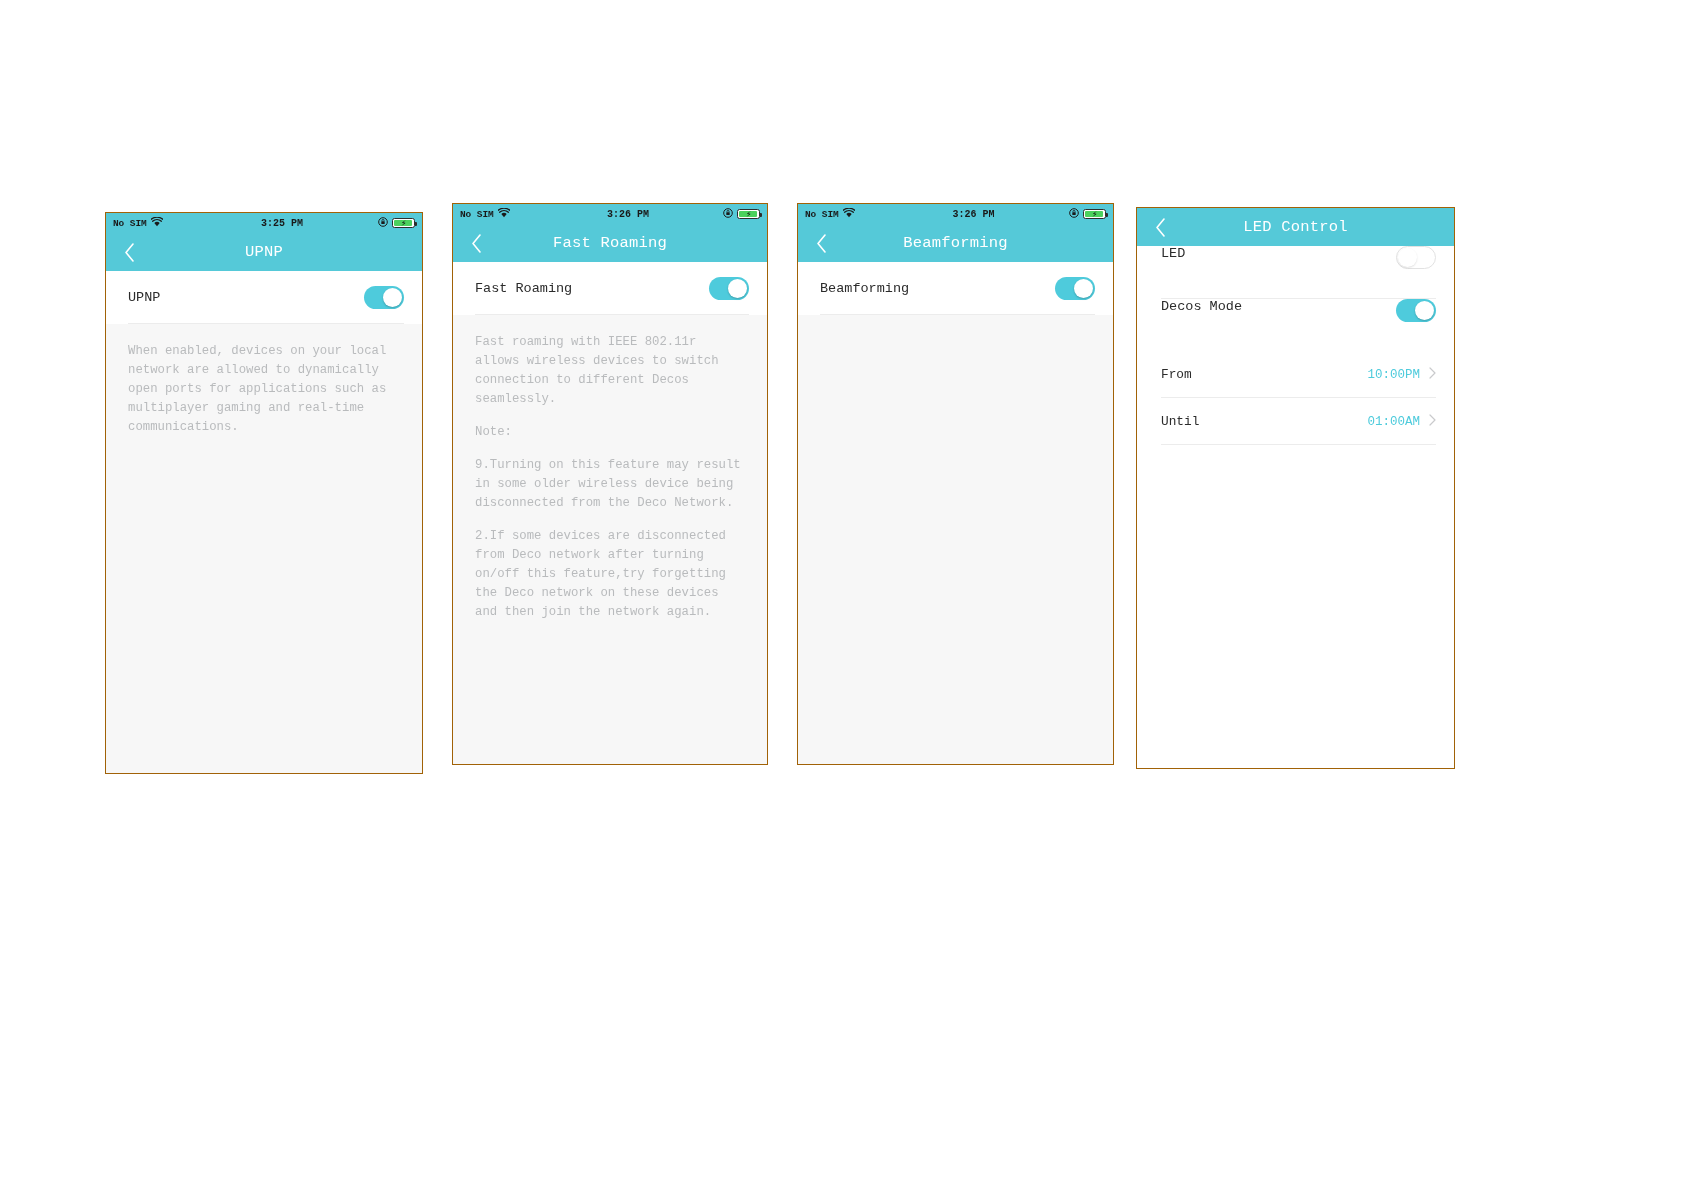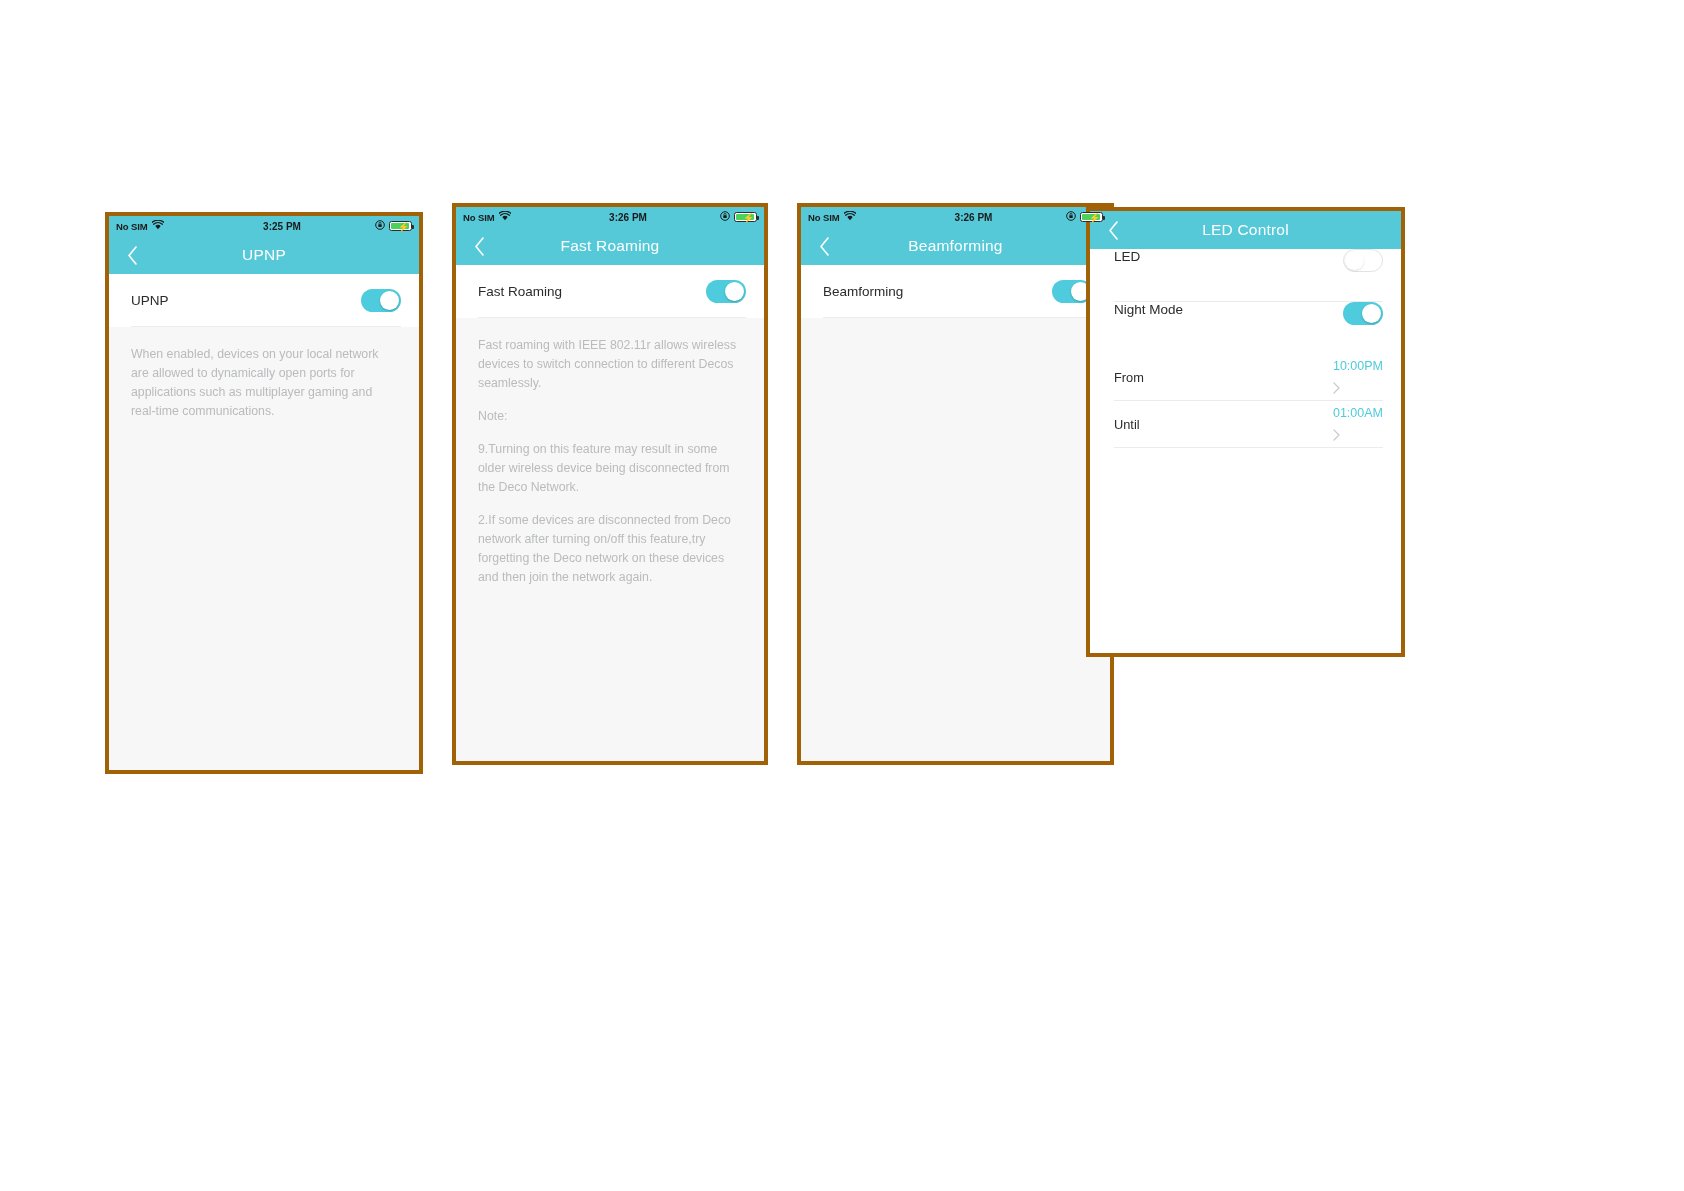--- a/index.html
+++ b/index.html
@@ -18,29 +18,30 @@
   .canvas {
     position: absolute;
     inset: 0;
     background: #ffffff;
   }
 
   
   .phone {
     position: absolute;
     background: #fde047;
-    border: 4px solid #a16207;
+    border: 1px solid #a16207;
     box-sizing: border-box;
     overflow: hidden;
+    font-family: Liberation Mono, monospace;
   }
 
   .phone-1 { left: 105px;  top: 212px; width: 318px; height: 562px; }
   .phone-2 { left: 452px;  top: 203px; width: 316px; height: 562px; }
   .phone-3 { left: 797px;  top: 203px; width: 317px; height: 562px; }
-  .phone-4 { left: 1086px; top: 207px; width: 319px; height: 450px; }
+  .phone-4 { left: 1136px; top: 207px; width: 319px; height: 562px; }
 
   
   .statusbar {
     height: 20px;
     background: #55c9d8;
     display: flex;
     align-items: center;
     padding: 0 7px;
     box-sizing: border-box;
     position: relative;
@@ -223,23 +224,22 @@
     align-items: center;
     justify-content: space-between;
     padding: 0 18px 0 24px;
     height: 46px;
     box-sizing: border-box;
     cursor: pointer;
   }
   .time-label { font-size: 12.8px; color: #2b2b2b; }
   .time-right {
     display: flex;
-    align-items: flex-start;
+    align-items: flex-end;
     gap: 9px;
-    flex-direction: column;
   }
   .time-value { font-size: 12.5px; color: #4ecbdc; }
   .chev {
     color: #c9cacc;
     font-size: 13px;
     line-height: 1;
     display: block;
   }
   .time-sep-wrap { padding: 0 18px 0 24px; }
   .time-sep { height: 1px; background: #ececec; }
@@ -428,21 +428,21 @@
         <span class="row-label">LED</span>
         <span class="toggle off">
             <span class="knob"></span>
           </span>
       </div>
       <div class="led-sep-wrap">
           <div class="led-sep"></div>
         </div>
 
       <div class="led-row">
-        <span class="row-label">Night Mode</span>
+        <span class="row-label">Decos Mode</span>
         <span class="toggle on">
             <span class="knob"></span>
           </span>
       </div>
 
 
       <div class="time-row">
         <span class="time-label">From</span>
         <span class="time-right">
           <span class="time-value">10:00PM</span>

